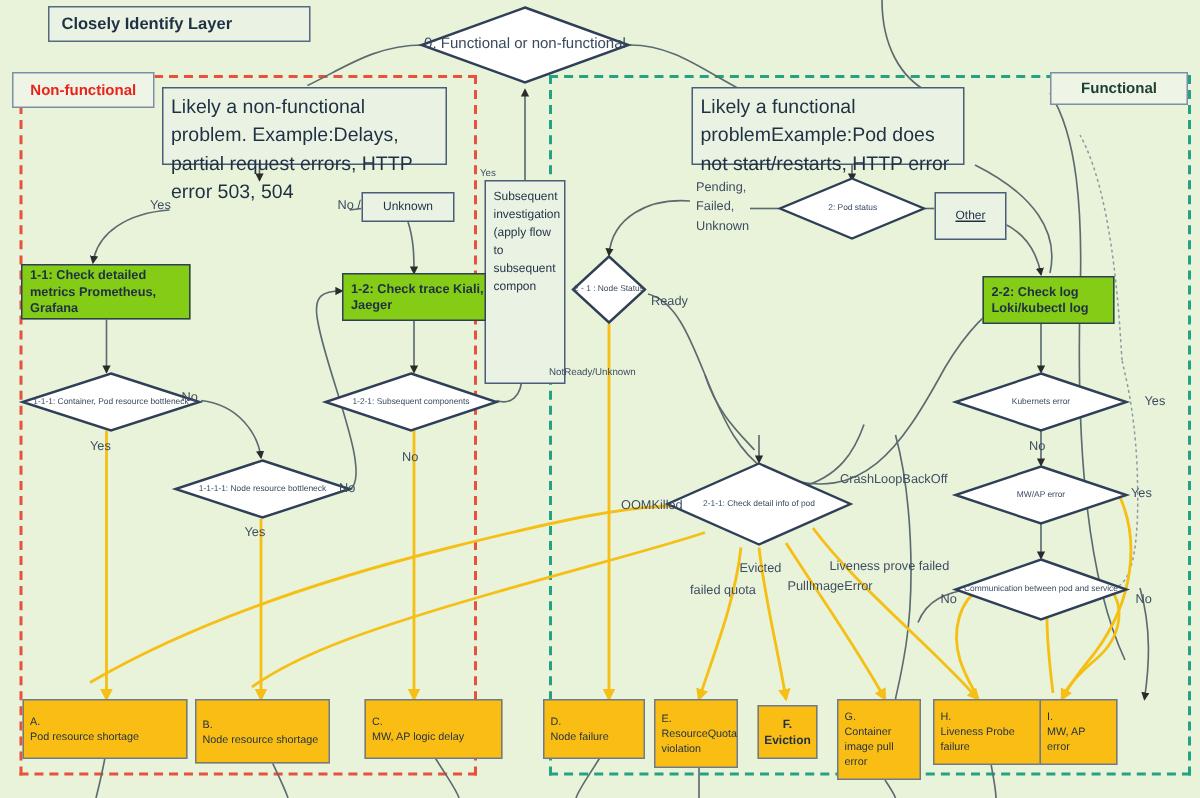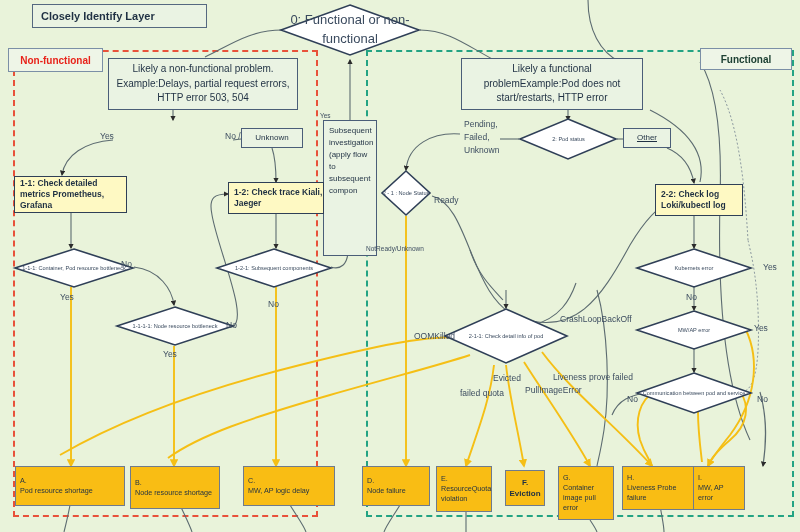--- a/index.html
+++ b/index.html
@@ -31,52 +31,52 @@
   }
   .zone-label{
     background:#eef5e7;border:1.6px solid #7b8fa6;
     display:flex;align-items:center;justify-content:center;
     font-weight:bold;font-size:10px;
   }
   .zone-label.red{color:#e8231a;}
   .zone-label.green{color:#1d4033;}
 
   .cyan{
-    background:#fef9c3;border:1.6px solid #2f3f57;
+    background:#84cc16;border:1.6px solid #2f3f57;
     font-size:8.5px;font-weight:bold;line-height:1.3;
     display:flex;flex-direction:column;justify-content:center;
     padding-left:5px;
   }
   .orange{
     background:#f9bd14;border:1.6px solid #6f7b8c;
     font-size:7.2px;line-height:1.38;
     display:flex;flex-direction:column;justify-content:center;
     padding:3px 4px;
   }
   .orange.bold{font-weight:bold;font-size:8px;justify-content:center;align-items:center;text-align:center;}
   .grey{
     background:#bfbfbf;border:1.6px solid #6f7b8c;
     font-size:7.2px;line-height:1.38;
     display:flex;flex-direction:column;justify-content:center;
     padding:3px 4px;
   }
-  .infobox{font-size:10px;line-height:1.45;text-align:center;}
+  .infobox{font-size:13px;line-height:1.45;}
   .smallbox{font-size:8px;justify-content:center;}
   .tallbox{font-size:8px;line-height:1.5;align-items:flex-start;padding-top:4px;}
 
   
   .diamond{position:absolute;}
   .diamond svg{position:absolute;left:0;top:0;overflow:visible;}
   .dlabel{
     position:absolute;left:0;top:0;width:100%;height:100%;
     display:flex;flex-direction:column;align-items:center;justify-content:center;
     text-align:center;font-size:5.6px;line-height:1.45;color:#3a4a5e;
     pointer-events:none;
   }
-  .dlabel.big{font-size:13px;}
+  .dlabel.big{font-size:10px;}
 
   
   .elabel{
     position:absolute;font-size:7px;color:#3d4d60;white-space:nowrap;
   }
   .elabel.m{font-size:8.5px;}
   .elabel.s{font-size:6.5px;}
 
   svg.wires{position:absolute;left:0;top:0;width:800px;height:532px;overflow:visible;}
   .ln{fill:none;stroke:#5c6b70;stroke-width:1.1;}
@@ -275,21 +275,21 @@
       </svg>
     <div class="dlabel">Communication between pod and service</div>
   </div>
 
   <div class="node rect tl infobox" style="left:108px;top:58px;width:190px;height:52px;">Likely a non-functional problem. Example:Delays, partial request errors, HTTP error 503, 504</div>
 
   <div class="node rect tl infobox" style="left:461px;top:58px;width:182px;height:52px;">Likely a functional problemExample:Pod does not start/restarts, HTTP error</div>
 
   <div class="node rect smallbox" style="left:241px;top:128px;width:62px;height:20px;">Unknown</div>
 
-  <div class="node rect smallbox" style="left:623px;top:128px;width:48px;height:20px;text-decoration:underline;">Other</div>
+  <div class="node rect smallbox" style="left:623px;top:128px;width:48px;height:32px;text-decoration:underline;">Other</div>
 
   <div class="node rect tallbox" style="left:323px;top:120px;width:54px;height:136px;">Subsequent investigation (apply flow to subsequent compon</div>
 
   <div class="node cyan" style="left:14px;top:176px;width:113px;height:37px;">1-1: Check detailed metrics Prometheus, Grafana</div>
 
   <div class="node cyan" style="left:228px;top:182px;width:96px;height:32px;">1-2: Check trace Kiali, Jaeger</div>
 
   <div class="node cyan" style="left:655px;top:184px;width:88px;height:32px;">2-2: Check log Loki/kubectl log</div>
 
   <div class="elabel m" style="left:100px;top:131px;">Yes</div>

